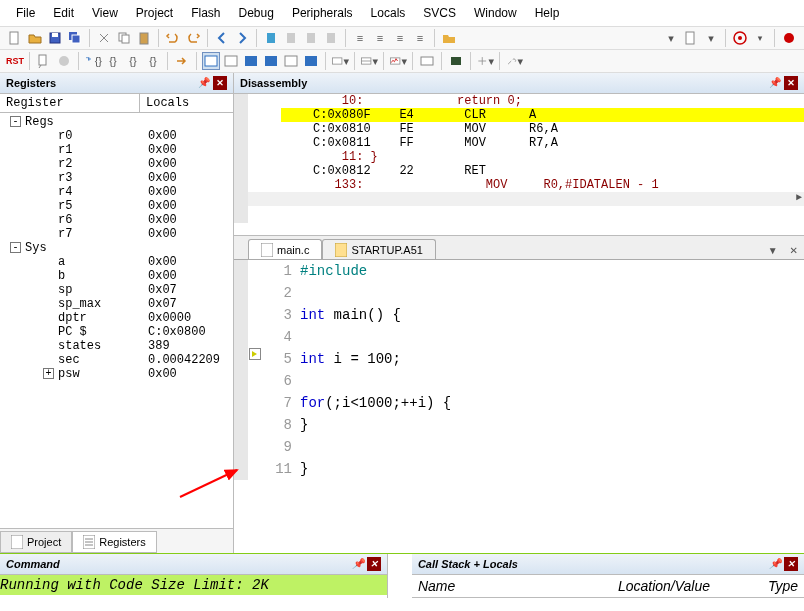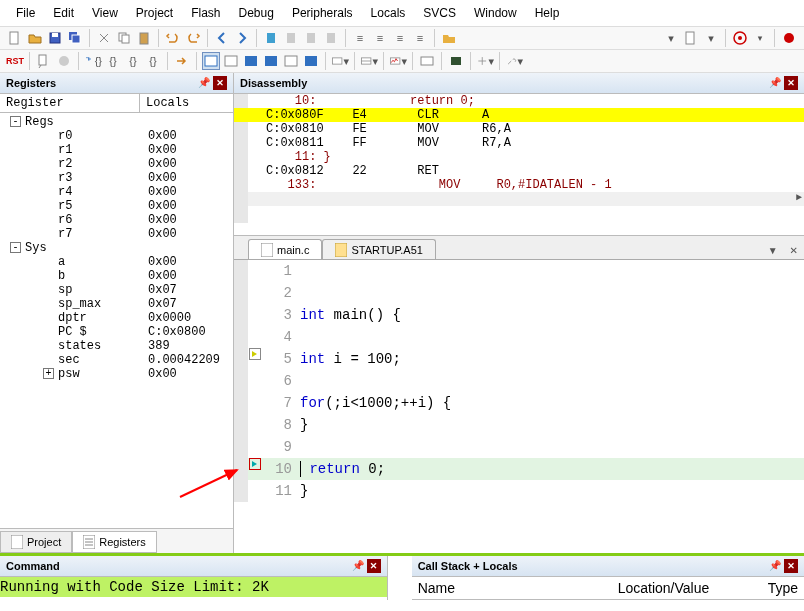--- a/index.html
+++ b/index.html
@@ -23,21 +23,21 @@
 .reg-body{font-family:"Courier New",monospace;font-size:12px;padding:2px 0;flex:1;overflow:auto;}
 .reg-row{display:flex;padding:0 10px;}
 .reg-row .indent{display:inline-block;}
 .reg-row .name{width:138px;}
 .reg-row .val{flex:1;}
 .reg-row .box{display:inline-block;width:11px;height:11px;border:1px solid #777;text-align:center;line-height:10px;font-size:10px;margin-right:4px;vertical-align:middle;}
 .tabs-bottom{display:flex;border-top:1px solid #bbb;background:#f5f5f5;}
 .tabs-bottom .tab{padding:3px 10px;border:1px solid #bbb;margin-top:2px;background:#fff;font-size:11px;display:flex;align-items:center;gap:4px;}
 .tabs-bottom .tab.inactive{background:#eee;}
 .disasm{font-family:"Courier New",monospace;font-size:12px;background:#fff;flex:0 0 auto;overflow:auto;position:relative;border-bottom:1px solid #bbb;height:142px;}
-.disasm-line{white-space:pre;padding-left:32px;position:relative;}
+.disasm-line{white-space:pre;padding-left:32px;position:relative;margin-left:47px;}
 .disasm-gutter{position:absolute;left:0;top:0;bottom:12px;width:14px;background:#e7e7e7;}
 .disasm .red{color:#8b0000;}
 .disasm .hl{background:#ffff00;}
 .disasm-scroll{height:14px;background:#f0f0f0;display:flex;justify-content:space-between;padding:0 2px;font-size:10px;color:#555;}
 .editor-tabs{display:flex;background:#efefef;padding-top:2px;align-items:end;}
 .editor-tabs .etab{padding:3px 12px;border:1px solid #aaa;border-bottom:none;background:#f0f0f0;font-size:11px;display:flex;align-items:center;gap:4px;border-radius:3px 3px 0 0;position:relative;top:1px;}
 .editor-tabs .etab.active{background:#fff;}
 .editor-tabs .spacer{flex:1;}
 .editor-tabs .tright{padding:3px 6px;font-size:10px;color:#555;}
 .editor{font-family:"Courier New",monospace;font-size:14px;background:#fff;flex:1;display:flex;overflow:hidden;position:relative;}
@@ -47,21 +47,21 @@
 .editor .lineno{width:38px;text-align:right;color:#999;padding-right:8px;}
 .editor .code{flex:1;}
 .editor .row{display:flex;height:22px;line-height:22px;}
 .editor .hl-row{background:#e2f4e2;}
 .editor .kw{color:#0000cc;}
 .editor .pp{color:#008080;}
 .editor .cursor{display:inline-block;width:1px;height:16px;background:#000;vertical-align:middle;}
 .editor .yarrow{border:1px solid #888;display:flex;align-items:center;justify-content:center;}
 .editor .carrow{border:1px solid #c00;display:flex;align-items:center;justify-content:center;}
 .arrow{position:absolute;left:175px;top:462px;z-index:10;pointer-events:none;}
-.bottom{display:flex;border-top:3px solid #84cc16;}
+.bottom{display:flex;border-top:1px solid #84cc16;font-style:italic;}
 .cmd{flex:1;border-right:1px solid #bbb;}
 .call{flex:1;padding-left:24px;}
 .cmd-body{font-family:"Courier New",monospace;font-size:14px;padding:2px 0;background:#bef264;}
 .call-hdr{display:flex;border-bottom:1px solid #bbb;font-size:14px;background:#fff;}
 .call-hdr div{padding:3px 6px;}
 .call-hdr .c1{width:200px;}
 .call-hdr .c2{width:150px;}
 .fileicon{width:12px;height:14px;display:inline-block;}
 </style>
 </head>
@@ -448,20 +448,21 @@
       <div class="tright">▼</div>
       <div class="tright">✕</div>
     </div>
 
     <div class="editor" style="border-top:1px solid #aaa;">
       <div id="editor-rows" style="flex:1;">
           <div class="row">
             <div class="gutter"></div>
             <div class="bp"></div>
             <div class="lineno">1</div>
+            <div class="code"><span class="pp">#include</span><span class="pp"><reg51.h></reg51.h></span></div>
           </div>
           <div class="row">
             <div class="gutter"></div>
             <div class="bp"></div>
             <div class="lineno">2</div>
             <div class="code"></div>
           </div>
           <div class="row">
             <div class="gutter"></div>
             <div class="bp"></div>
@@ -503,32 +504,20 @@
             <div class="bp"></div>
             <div class="lineno">8</div>
             <div class="code">    }</div>
           </div>
           <div class="row">
             <div class="gutter"></div>
             <div class="bp"></div>
             <div class="lineno">9</div>
             <div class="code"></div>
           </div>
-          <div class="row hl-row">
-            <div class="gutter"></div>
-            <div class="bp">
-              <div class="mark carrow">
-                <svg width="10" height="10" viewBox="0 0 10 10">
-                  <path d="M2 2v6l5-3z" fill="#00aaaa"></path>
-                </svg>
-              </div>
-            </div>
-            <div class="lineno">10</div>
-            <div class="code"><span class="cursor"></span>    <span class="kw">return</span> <span>0</span>;</div>
-          </div>
           <div class="row">
             <div class="gutter"></div>
             <div class="bp"></div>
             <div class="lineno">11</div>
             <div class="code">}</div>
           </div>
         </div>
     </div>
   </div>
 </div>

